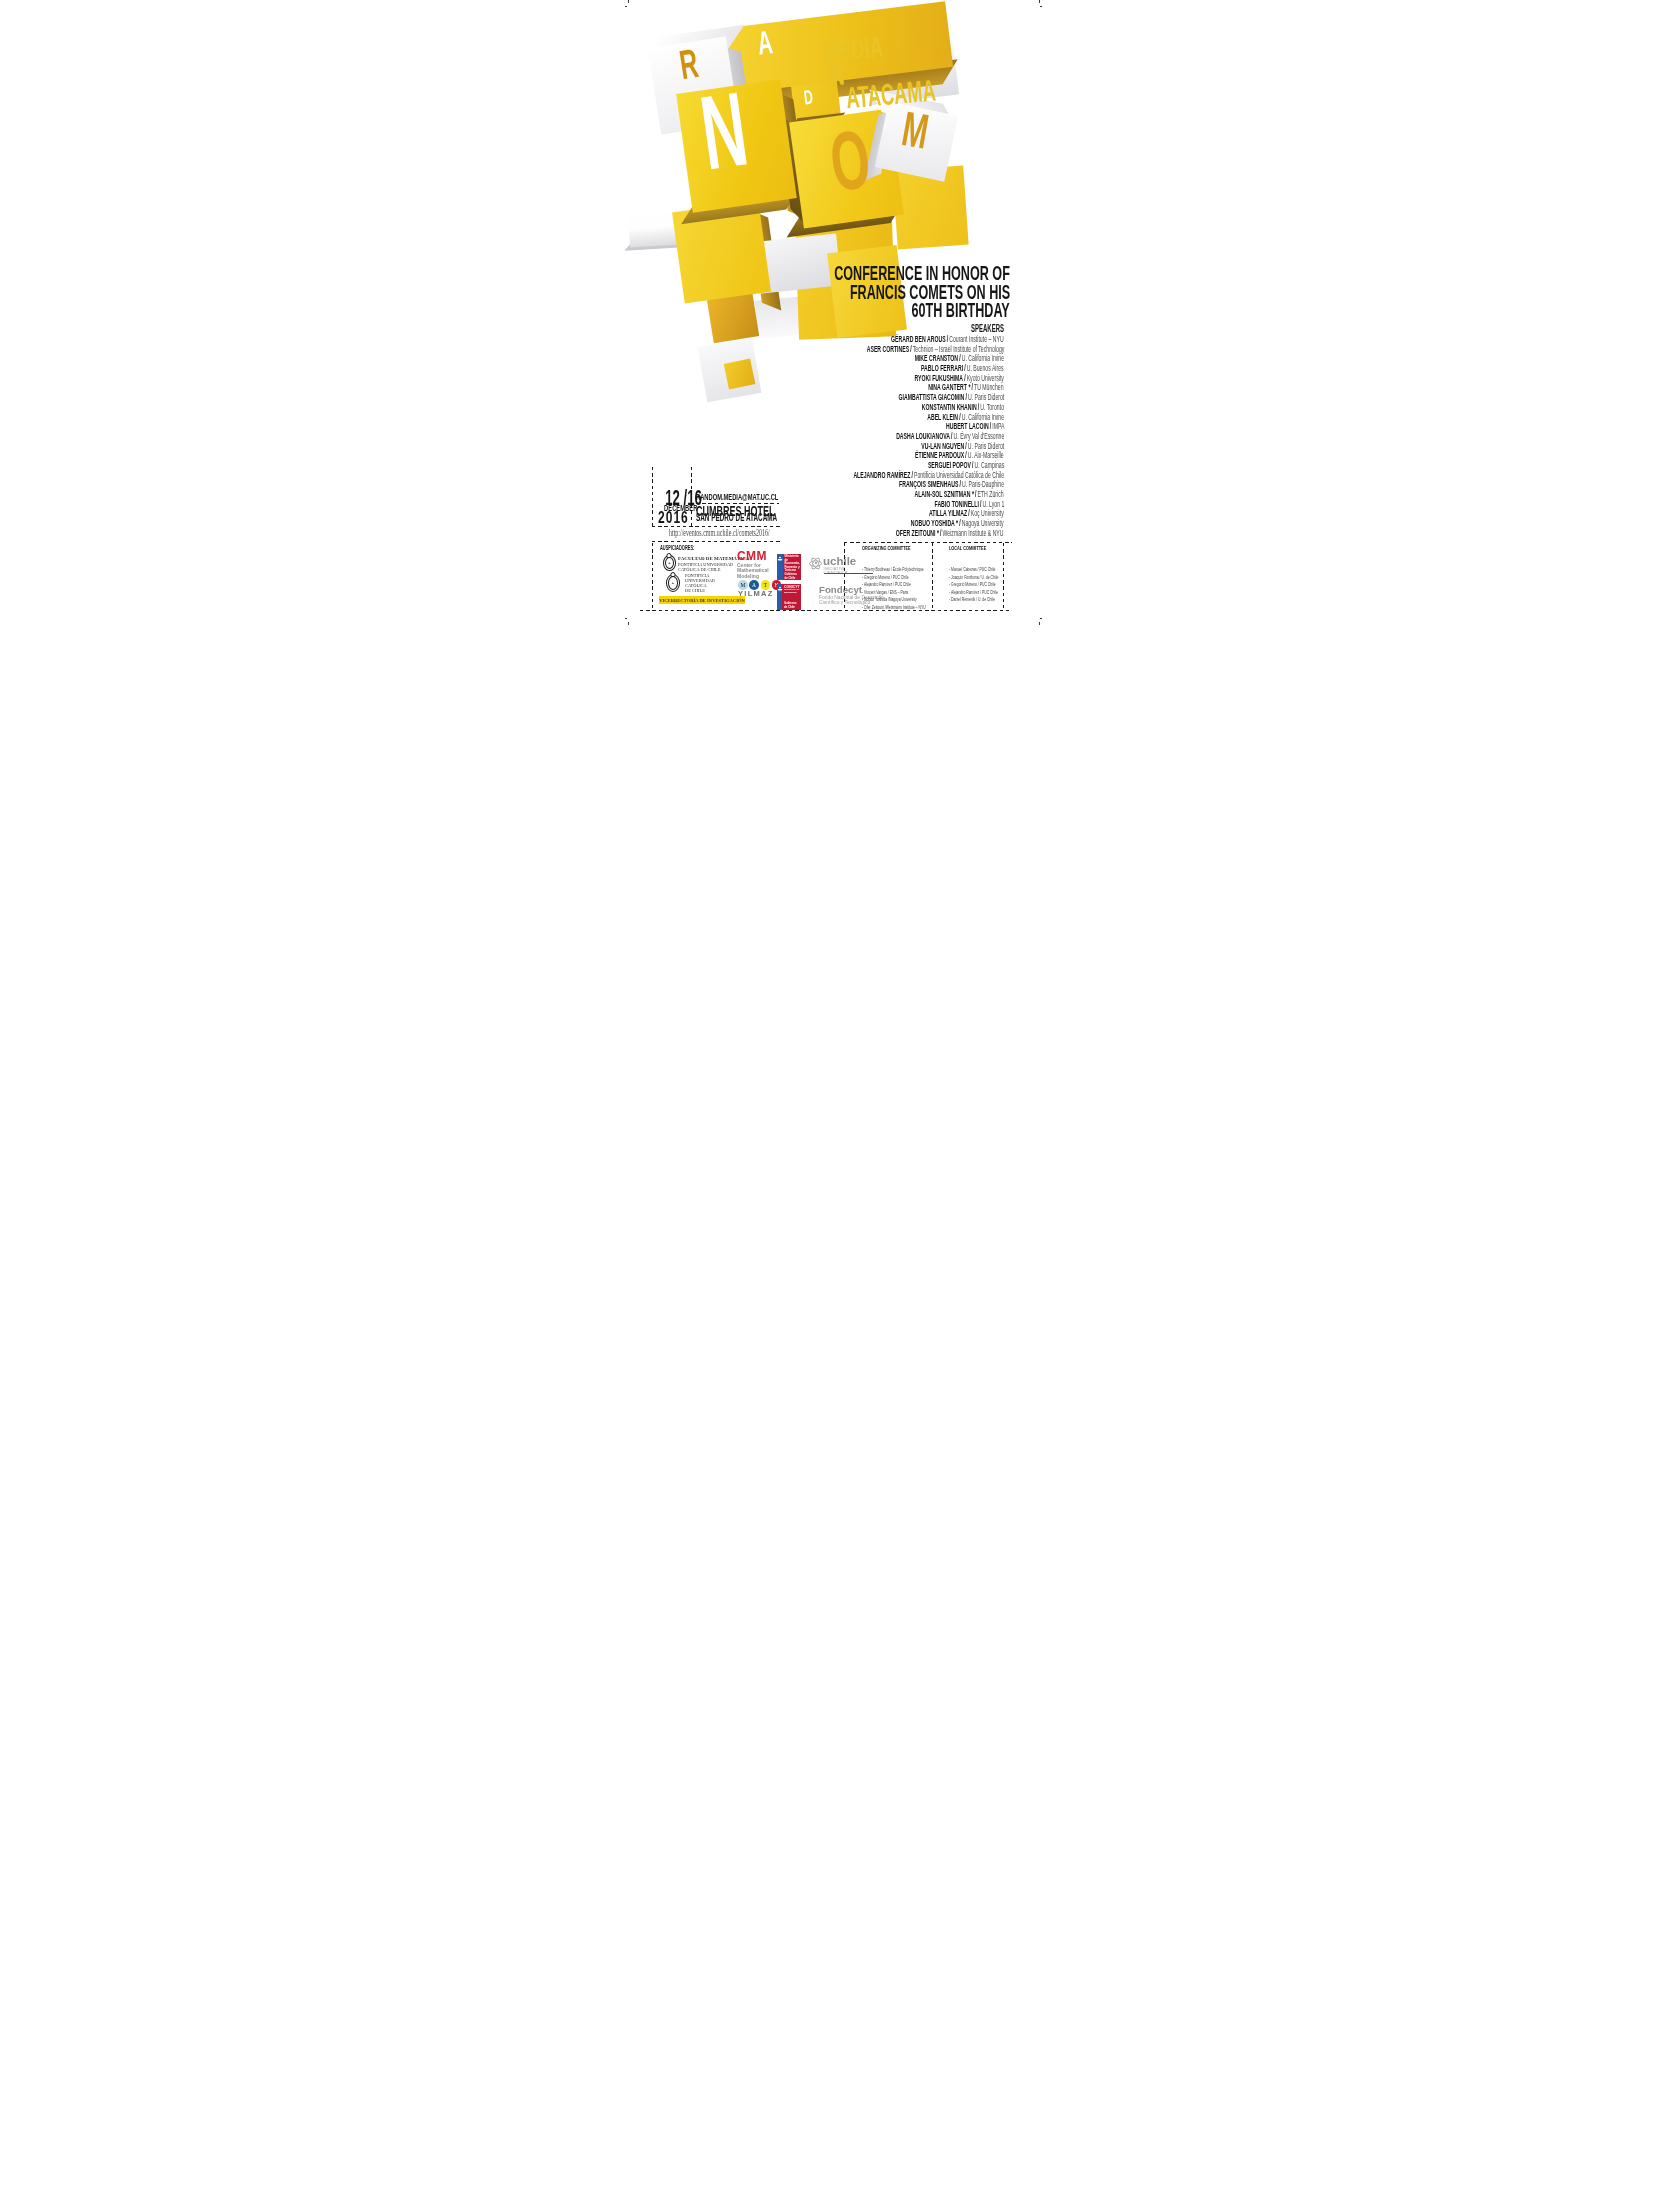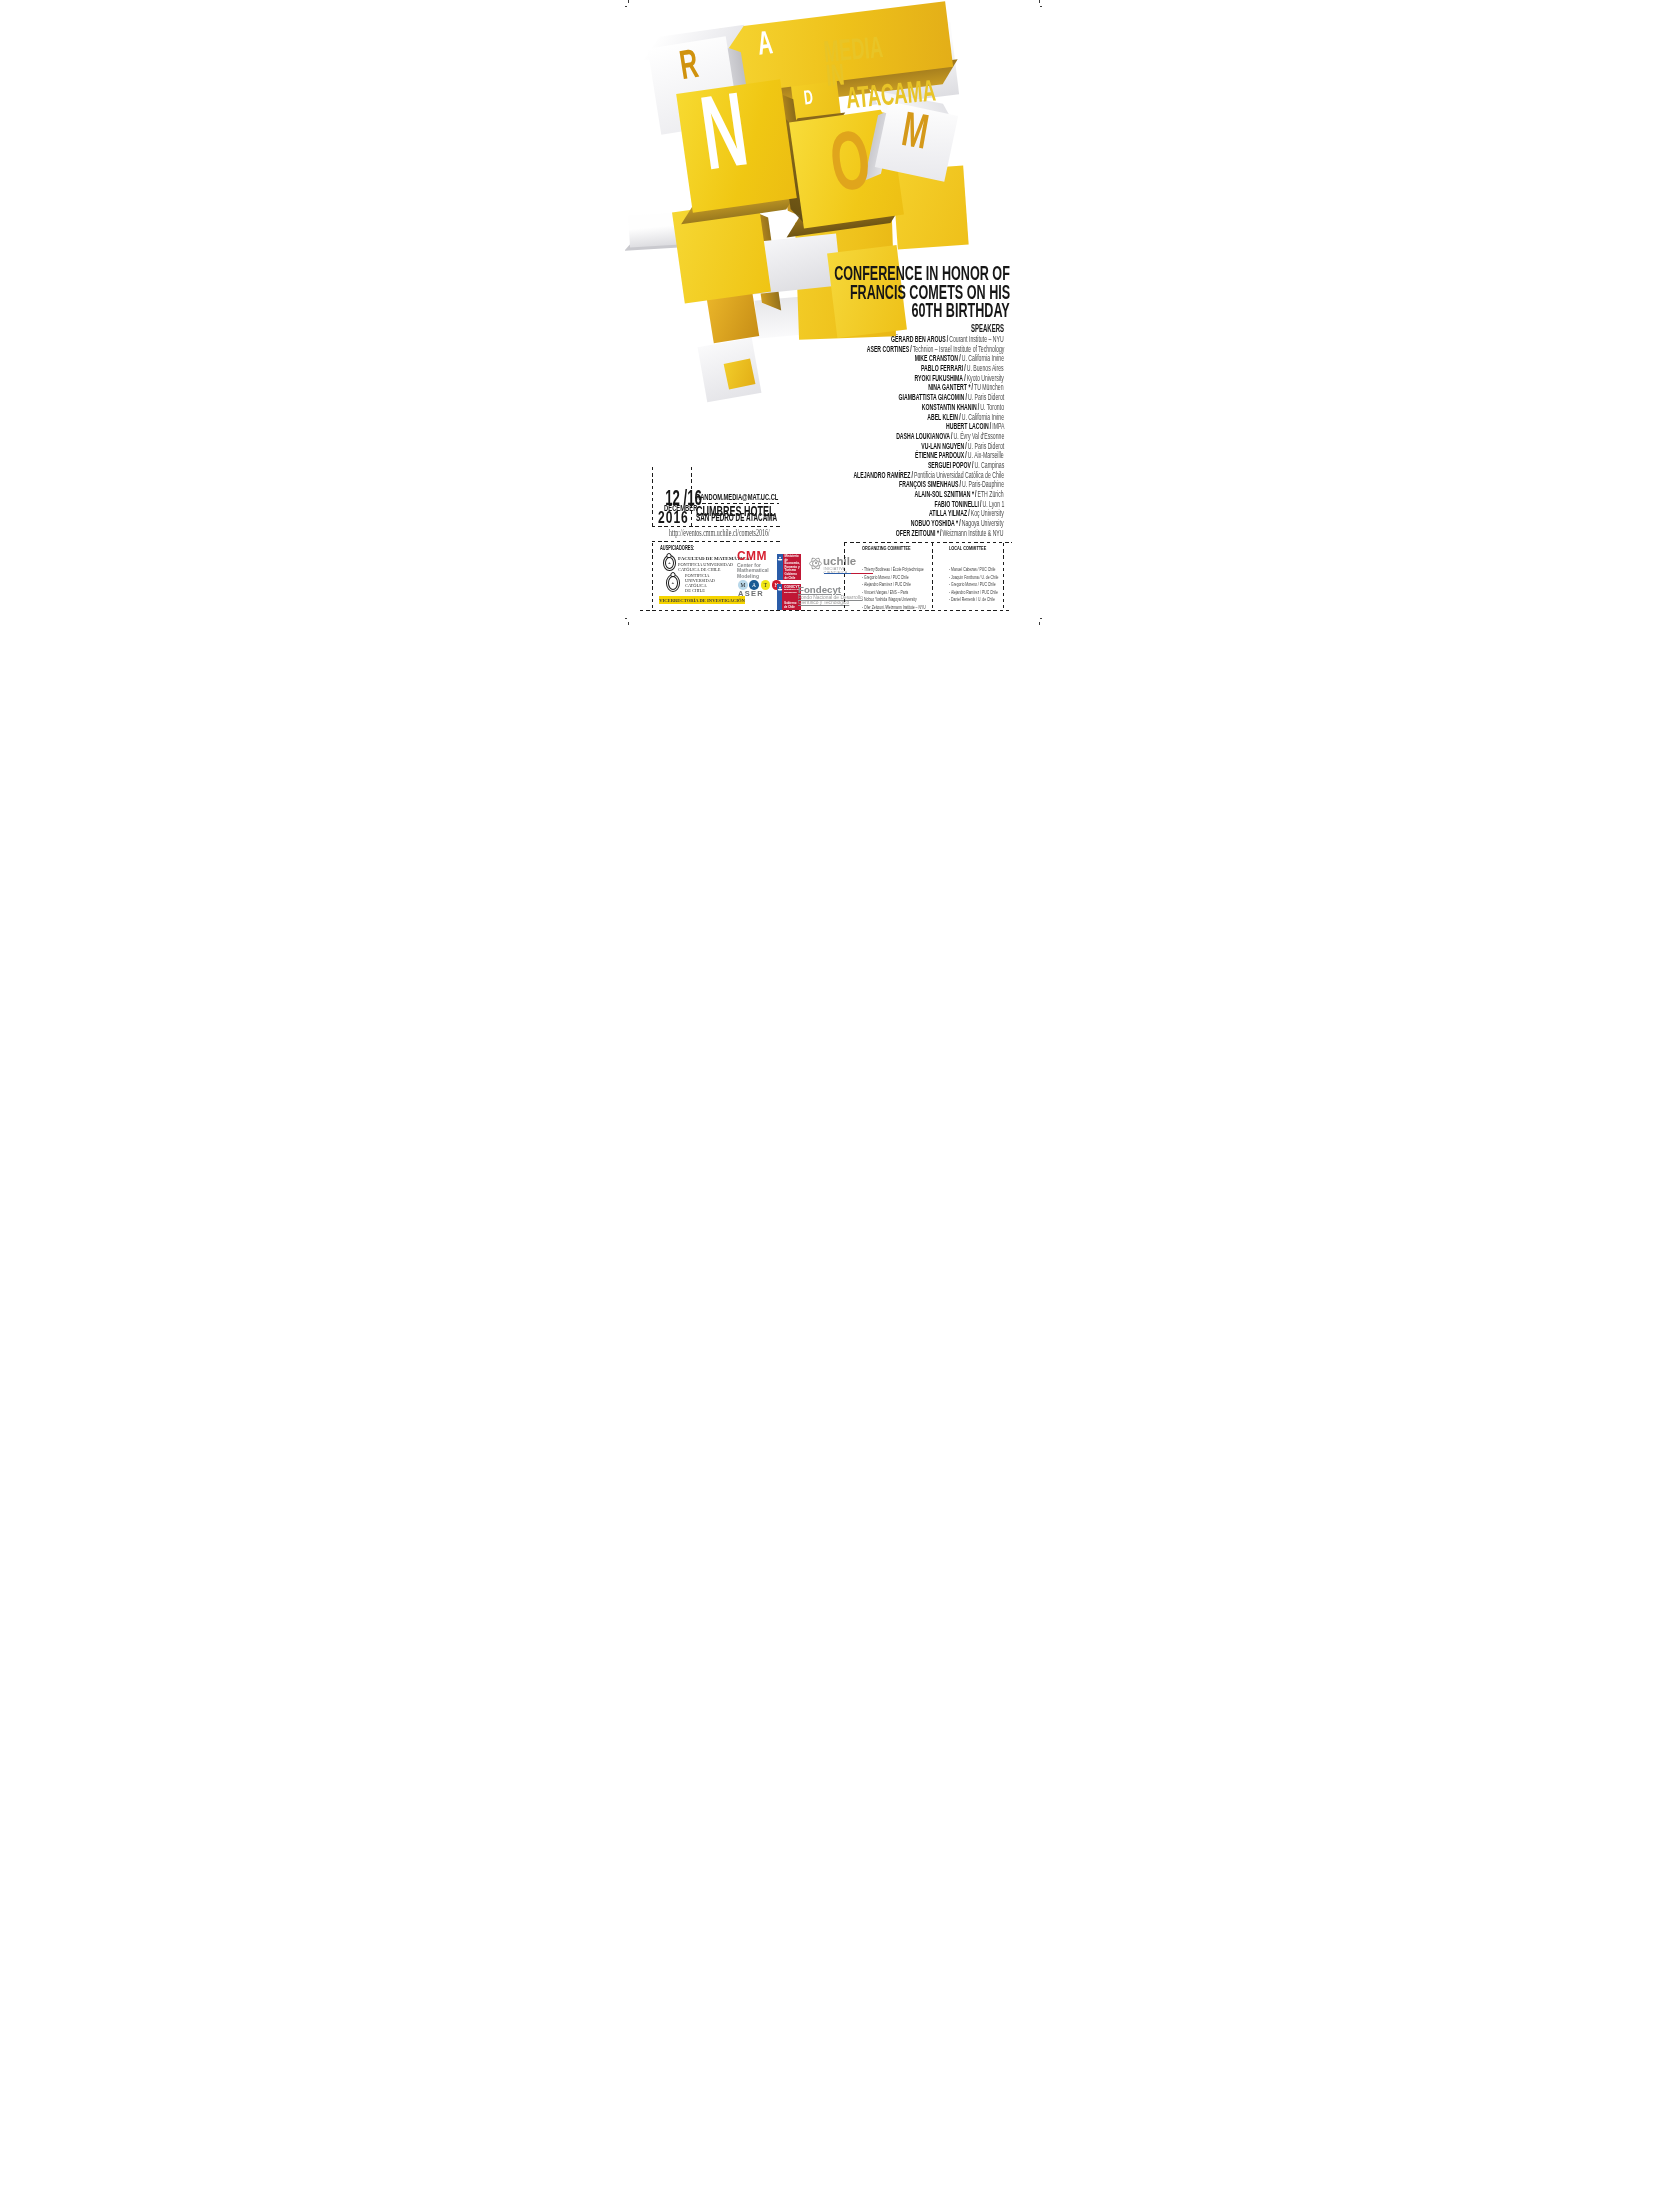--- a/index.html
+++ b/index.html
@@ -238,21 +238,21 @@
     <div class="cmm-ln">Modeling</div>
   </div>
 
   <div class="amsud" style="left:113px;top:580px;">
     <div>
       <span class="mcirc" style="background:#b9d8ea;color:#1b1b1b;">M</span>
       <span class="mcirc" style="background:#1b5b94;color:#fff;">A</span>
       <span class="mcirc" style="background:#f0e613;color:#1b1b1b;">T</span>
       <span class="mcirc" style="background:#cf1a2e;color:#fff;">H</span>
     </div>
-    <div class="amsud-word">ASER</div>
+    <div class="amsud-word">YILMAZ</div>
   </div>
 
   <div class="gov" style="left:152px;top:554px;width:24px;height:25.6px;">
     <div class="gov-blue">
       <svg class="emblem" width="7" height="5.3" viewBox="0 0 20 14">
           <circle cx="10" cy="4" r="2.6" fill="#fff"></circle>
           <path d="M3 8h14l-2.5 4h-9z" fill="#fff"></path>
         </svg>
     </div>
     <div class="gov-red">
@@ -283,21 +283,21 @@
         <i></i>
         <i></i>
         <i></i>
         <b></b>
       </div>
     <div class="mil-word" style="left:14px;top:0.9px;">uchile</div>
     <div class="mil-sub" style="left:14.6px;top:12.3px;">INICIATIVA CIENTÍFICA</div>
     <div class="mil-stripe" style="left:14.6px;top:17.6px;"></div>
   </div>
 
-  <div class="fond" style="left:173px;top:585px;text-decoration:underline;">
+  <div class="fond" style="left:194px;top:585px;">
     <div class="f-title">Fondecyt</div>
     <div class="f-ln">Fondo Nacional de Desarrollo</div>
     <div class="f-ln">Científico y Tecnológico</div>
   </div>
 
   <div class="dash-h" style="left:219px;top:542px;width:168px;"></div>
   <div class="dash-v" style="left:219px;top:543px;height:67px;"></div>
   <div class="dash-v" style="left:307px;top:543px;height:67px;"></div>
   <div class="dash-v" style="left:378px;top:543px;height:67px;"></div>
 

